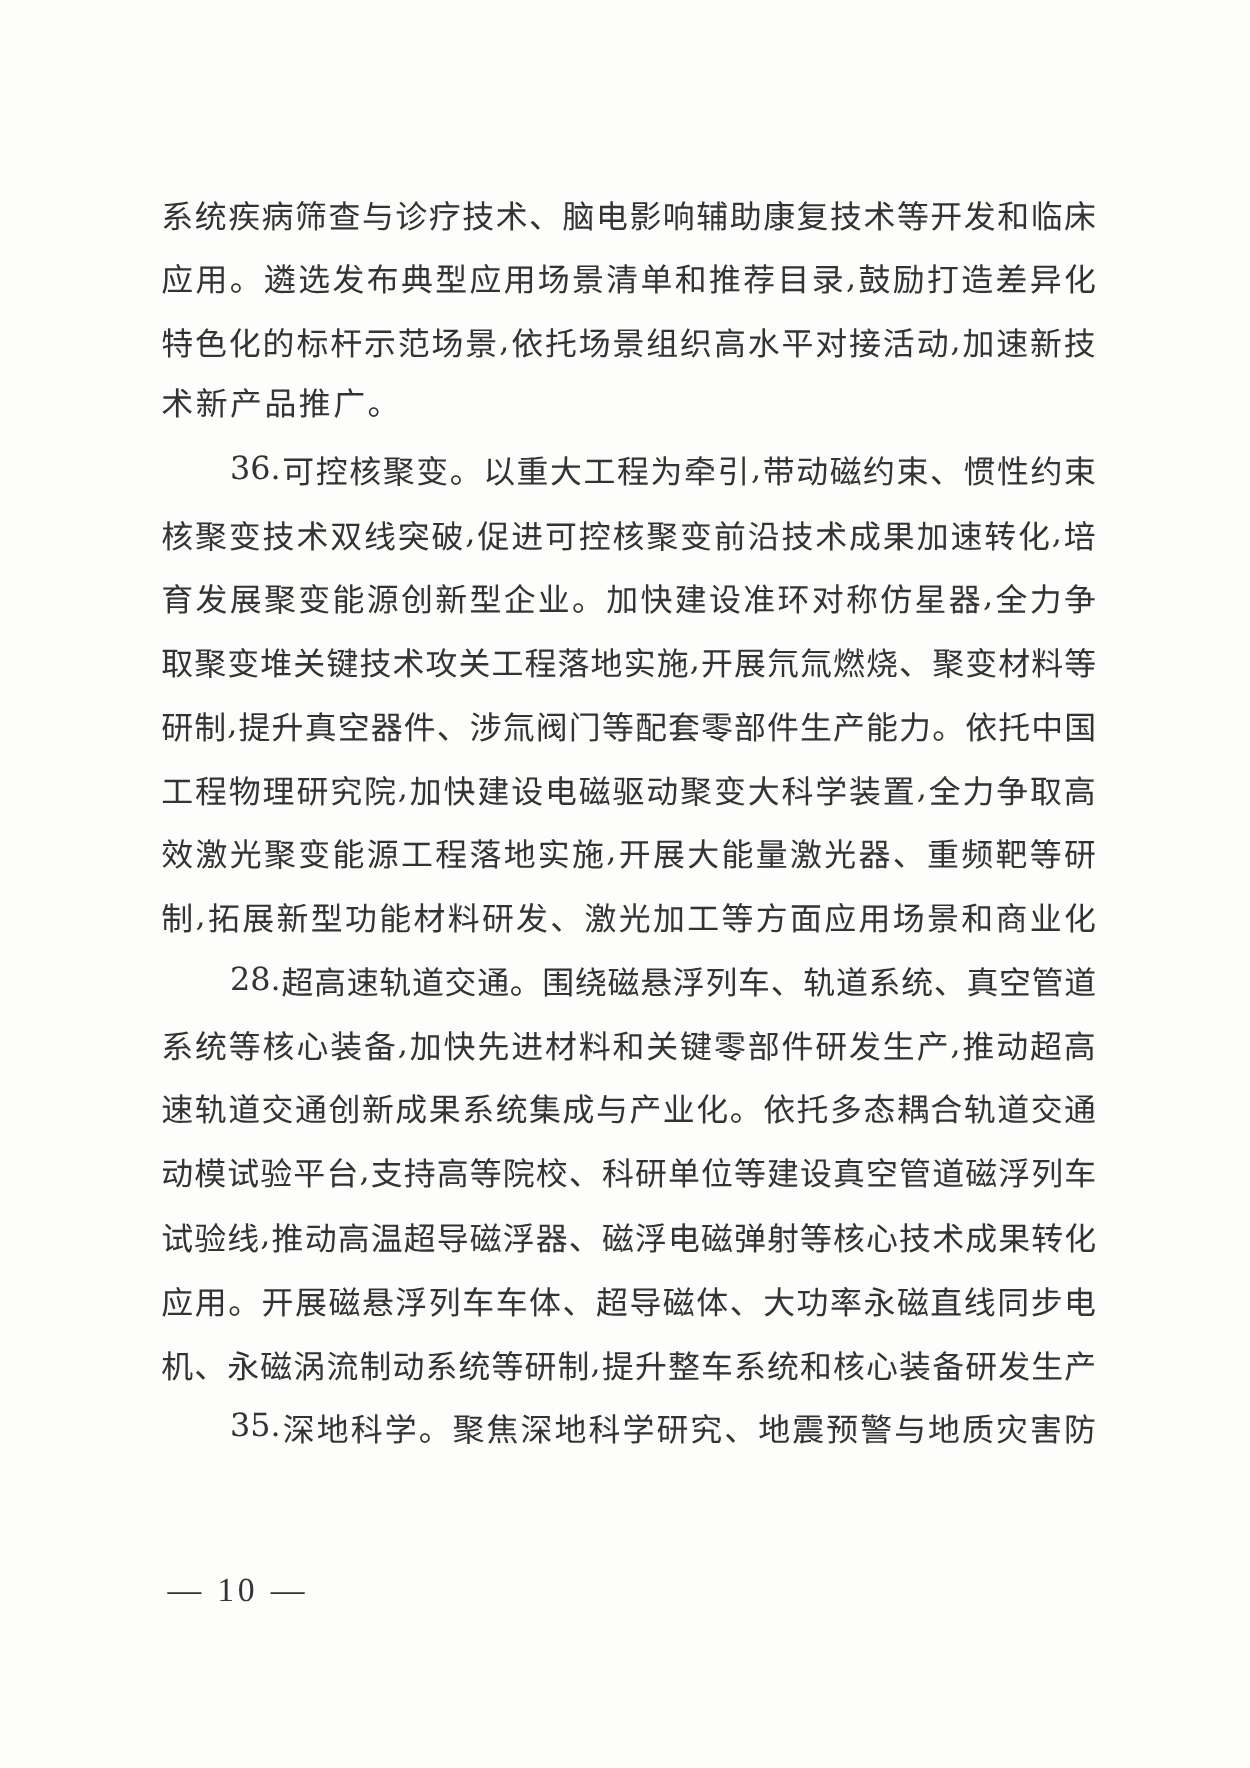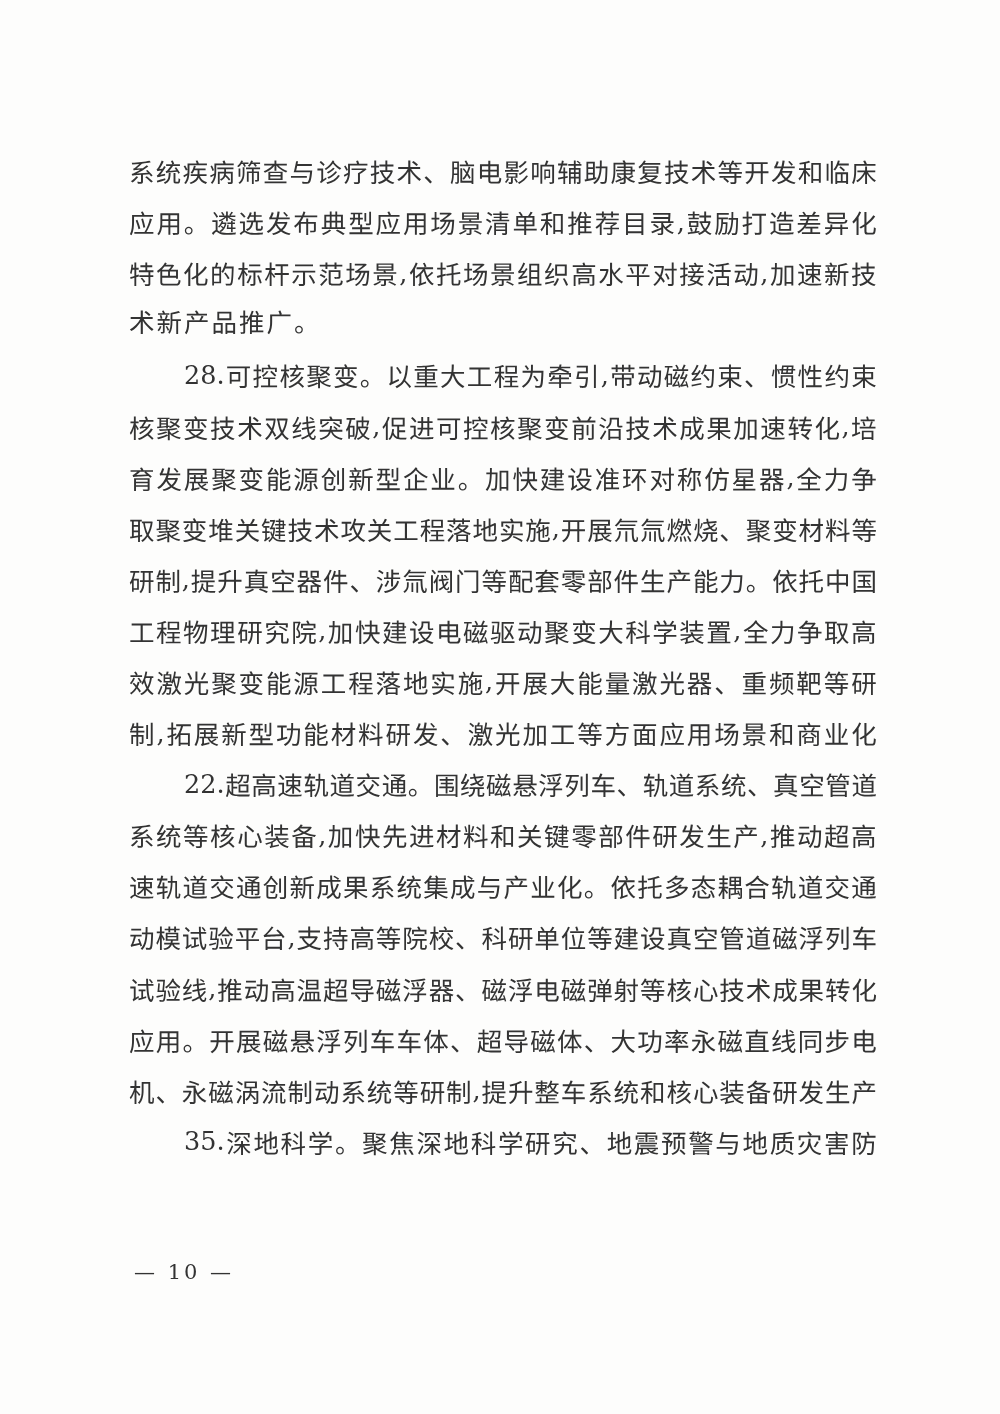--- a/index.html
+++ b/index.html
@@ -44,25 +44,26 @@
   .line.no-justify {
     display: block;
     line-height: 51.1px;
     letter-spacing: 2px;
     font-family: Liberation Serif, serif;
   }
   .page-footer {
     position: absolute;
     left: 134px;
     top: 1255px;
-    font-size: 21px;
+    font-size: 27px;
     line-height: 34px;
     letter-spacing: 3px;
     color: #333333;
     white-space: pre;
+    font-family: Liberation Serif, serif;
   }
 </style>
 </head>
 <body>
 
 <div class="page">
   <main class="text-block">
       <div class="paragraph">
         <div class="line">
           <span>系</span>
@@ -152,21 +153,21 @@
           <span>,</span>
           <span>加</span>
           <span>速</span>
           <span>新</span>
           <span>技</span>
         </div>
         <div class="line no-justify">术新产品推广。</div>
       </div>
       <div class="paragraph">
         <div class="line indent">
-          <span>28.</span>
+          <span>36.</span>
           <span>可</span>
           <span>控</span>
           <span>核</span>
           <span>聚</span>
           <span>变</span>
           <span>。</span>
           <span>以</span>
           <span>重</span>
           <span>大</span>
           <span>工</span>
@@ -396,21 +397,21 @@
           <span>场</span>
           <span>景</span>
           <span>和</span>
           <span>商</span>
           <span>业</span>
           <span>化</span>
         </div>
       </div>
       <div class="paragraph">
         <div class="line indent">
-          <span>22.</span>
+          <span>28.</span>
           <span>超</span>
           <span>高</span>
           <span>速</span>
           <span>轨</span>
           <span>道</span>
           <span>交</span>
           <span>通</span>
           <span>。</span>
           <span>围</span>
           <span>绕</span>

